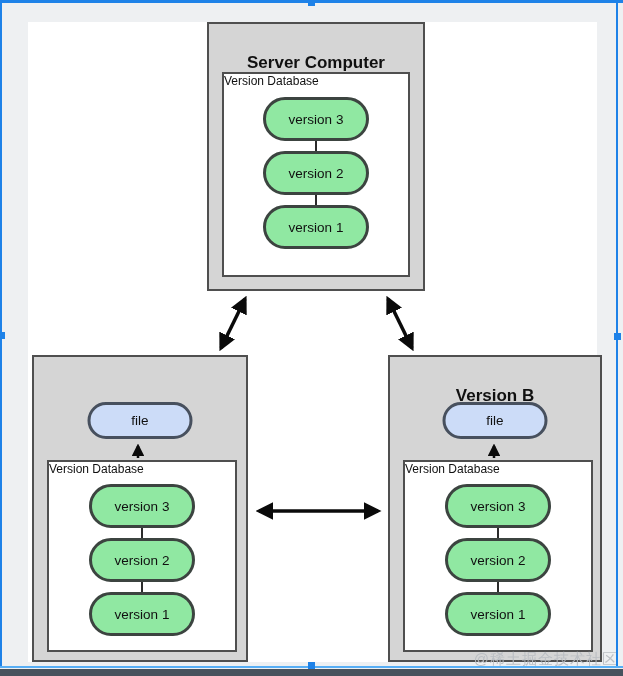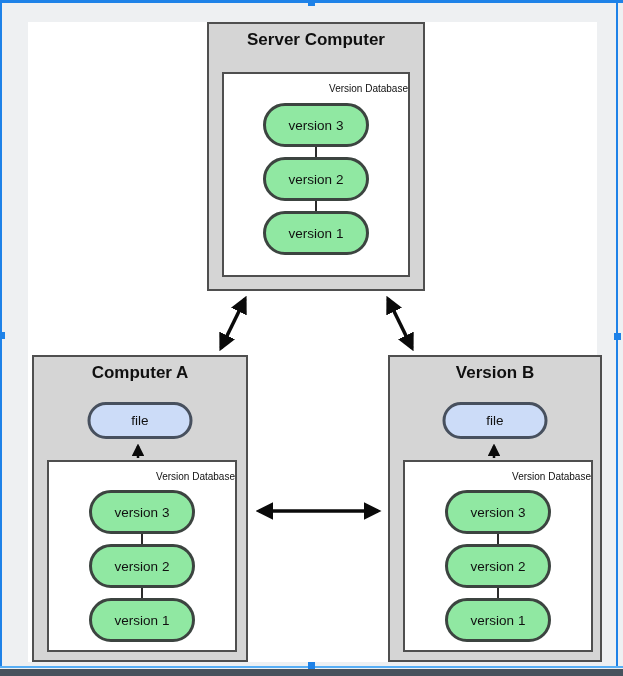--- a/index.html
+++ b/index.html
@@ -4,24 +4,24 @@
 <style>
   html,body { margin:0; padding:0; }
   .stage {
     position:relative; width:623px; height:676px;
     background:#eef0f2; overflow:hidden;
     font-family:"Liberation Sans", sans-serif; color:#101010;
   }
   .canvas { position:absolute; left:28px; top:22px; width:569px; height:640px; background:#ffffff; z-index:1; }
 
   .box { position:absolute; background:#d5d5d5; border:2px solid #4f4f4f; box-sizing:border-box; z-index:2; }
-  .box-title { text-align:center; font-weight:bold; font-size:17px; margin-top:6px; }
+  .box-title { text-align:center; font-weight:bold; font-size:17px; margin-top:29px; }
 
   .dbbox { position:absolute; background:#ffffff; border:2px solid #4f4f4f; box-sizing:border-box; }
-  .db-label { text-align:right; font-size:10px; margin-top:9px; }
+  .db-label { text-align:left; font-size:12px; margin-top:0; }
 
   .stack { display:flex; flex-direction:column; align-items:center;border-radius:23px; }
   .pill {
     width:106px; height:44px; border:3px solid #3c4440; border-radius:22px;
     display:flex; align-items:center; justify-content:center;
     font-size:13.5px; box-sizing:border-box; background:#90e8a2;
   }
   .vconn { width:2px; height:10px; background:#2b2b2b; }
 
   #server { left:207px; top:22px; width:218px; height:269px; }
@@ -73,21 +73,20 @@
         <div class="pill">version 3</div>
         <div class="vconn"></div>
         <div class="pill">version 2</div>
         <div class="vconn"></div>
         <div class="pill">version 1</div>
       </div>
     </div>
   </div>
 
   <div class="box computer" id="computerA">
-    <div class="box-title">Computer A</div>
     <div class="file-pill">file</div>
     <div class="dbbox">
       <div class="db-label">Version Database</div>
       <div class="stack">
         <div class="pill">version 3</div>
         <div class="vconn"></div>
         <div class="pill">version 2</div>
         <div class="vconn"></div>
         <div class="pill">version 1</div>
       </div>
@@ -115,20 +114,21 @@
         <path d="M0,0 L5,2.5 L0,5 Z" fill="#0a0a0a"></path>
       </marker>
     </defs>
     <line x1="245" y1="299" x2="221" y2="348" stroke="#0a0a0a" stroke-width="3.5" marker-start="url(#ah)" marker-end="url(#ah)"></line>
     <line x1="388" y1="299" x2="412" y2="348" stroke="#0a0a0a" stroke-width="3.5" marker-start="url(#ah)" marker-end="url(#ah)"></line>
     <line x1="259" y1="511" x2="378" y2="511" stroke="#0a0a0a" stroke-width="3.5" marker-start="url(#ah)" marker-end="url(#ah)"></line>
     <line x1="138" y1="458" x2="138" y2="446" stroke="#0a0a0a" stroke-width="2.5" marker-end="url(#ah)"></line>
     <line x1="494" y1="458" x2="494" y2="446" stroke="#0a0a0a" stroke-width="2.5" marker-end="url(#ah)"></line>
   </svg>
 
+  <div class="watermark">@稀土掘金技术社区</div>
 
   <div class="sel sel-top"></div>
   <div class="sel sel-left"></div>
   <div class="sel sel-right"></div>
   <div class="sel sel-bottom"></div>
   <div class="handle h-top"></div>
   <div class="handle h-left"></div>
   <div class="handle h-right"></div>
   <div class="handle h-bottom"></div>
   <div class="bottom-bar"></div>

